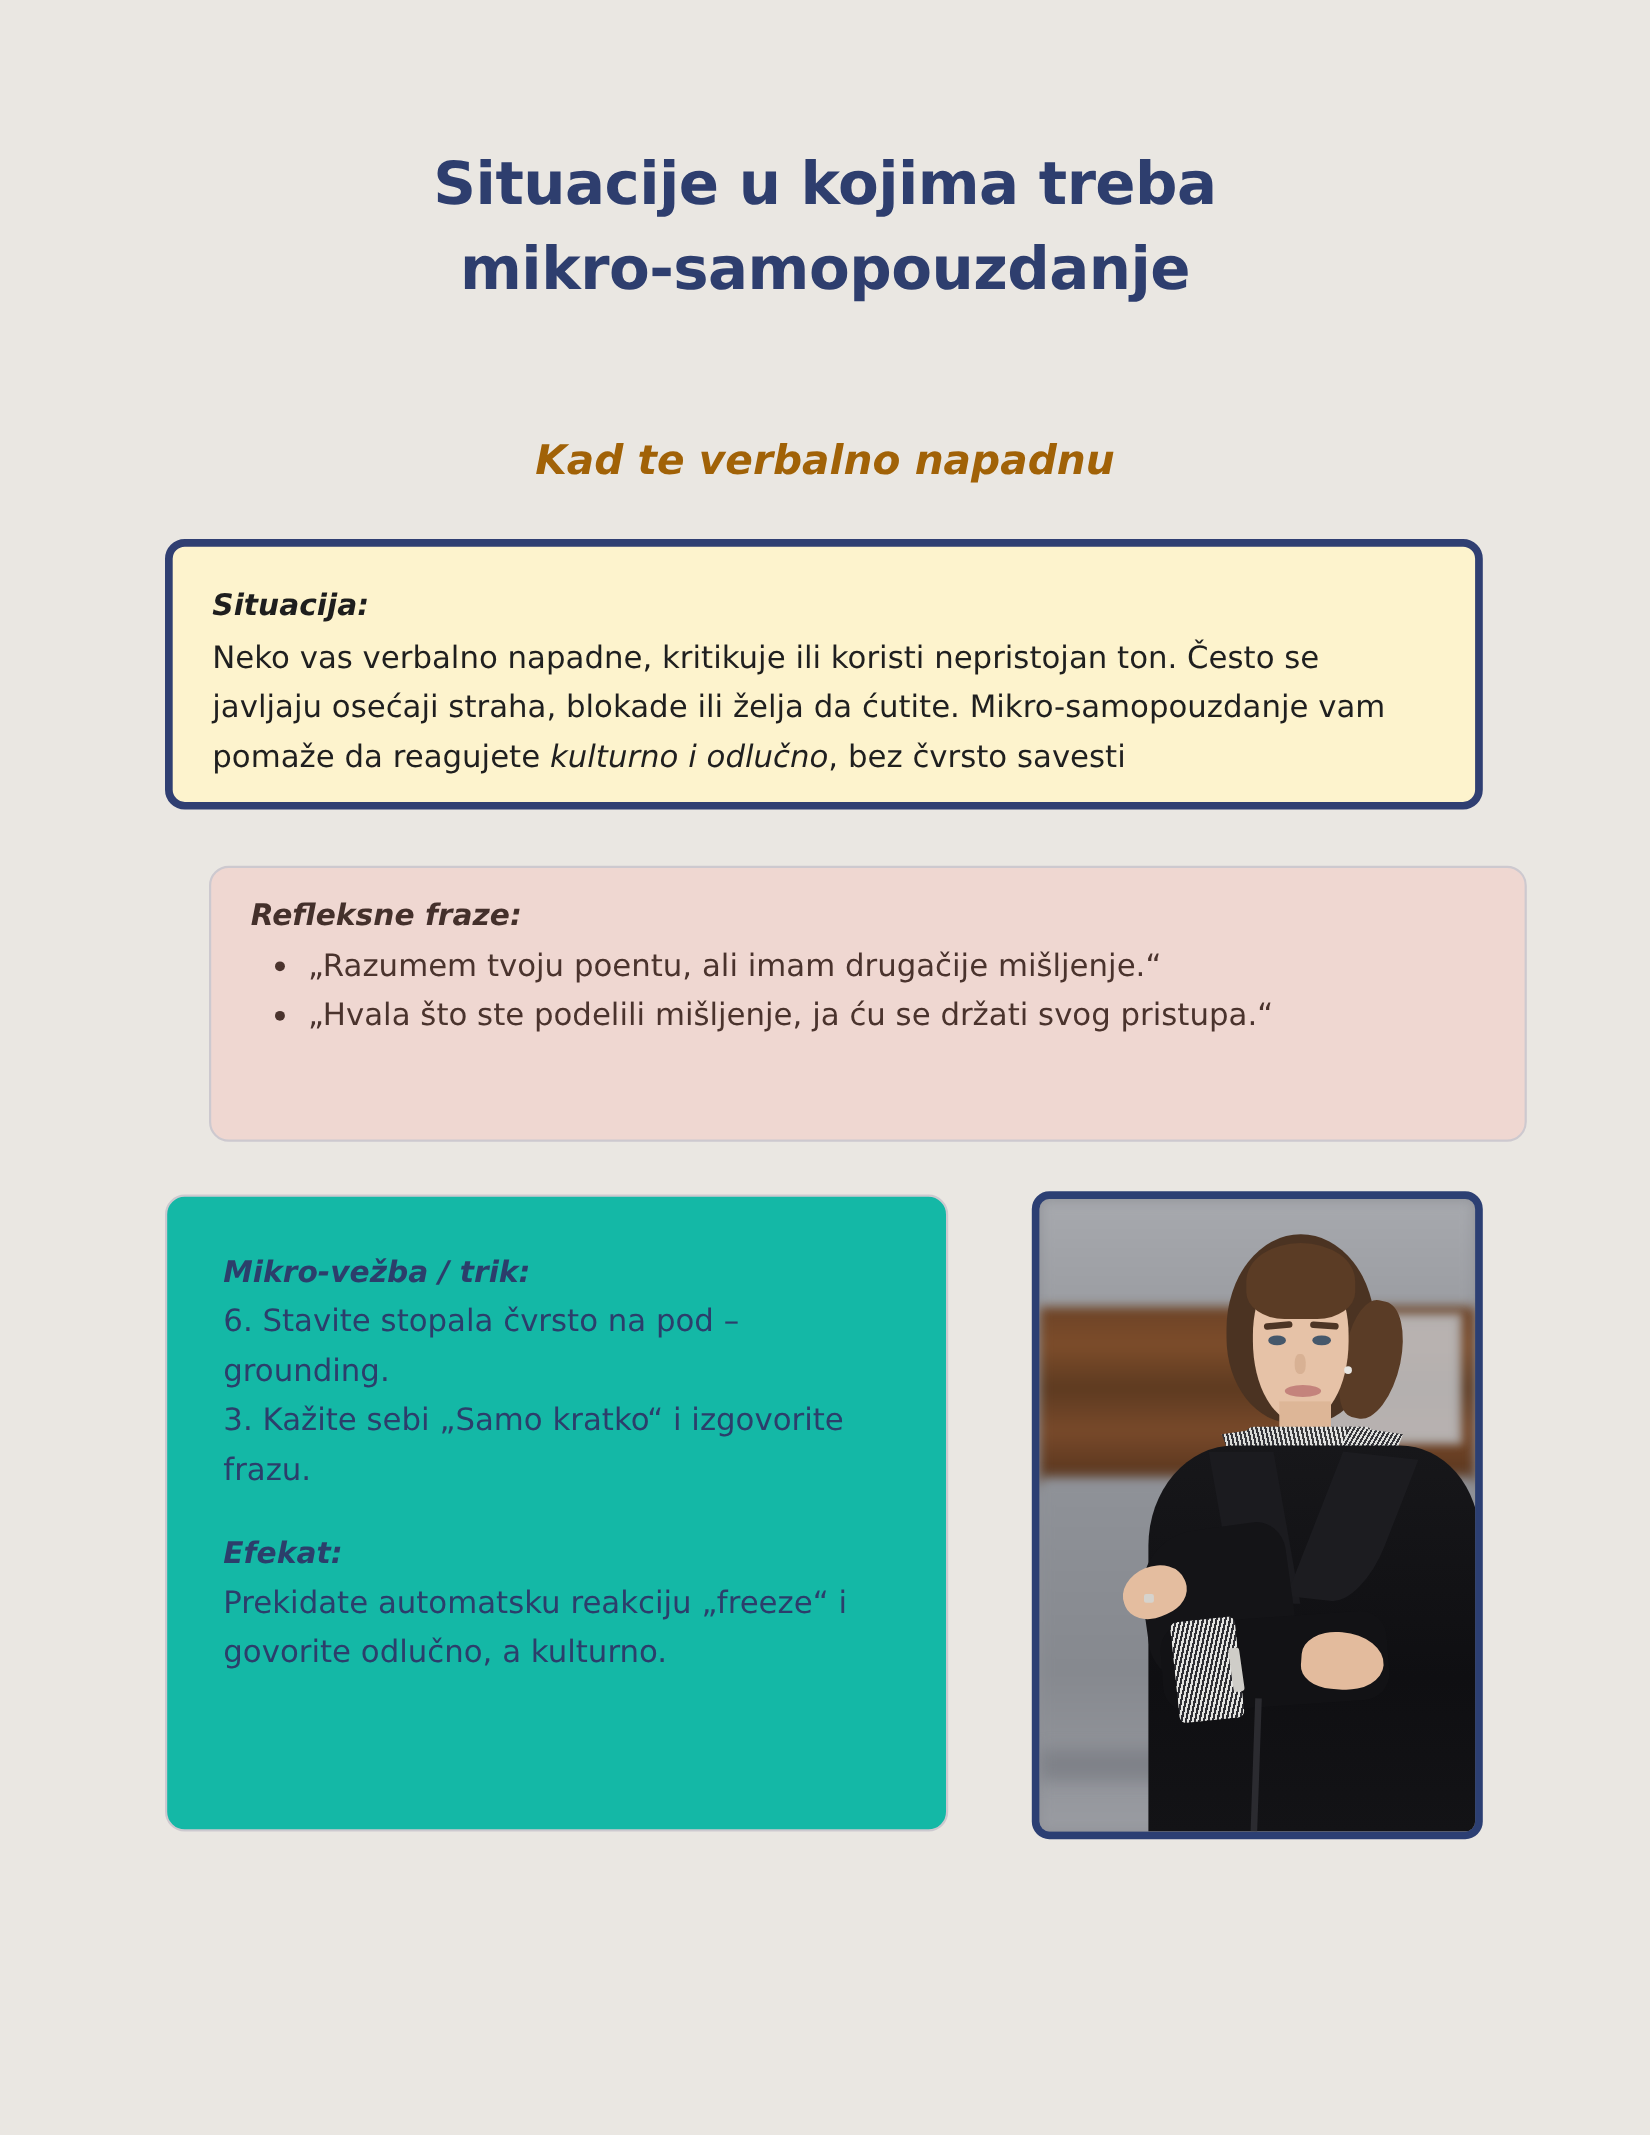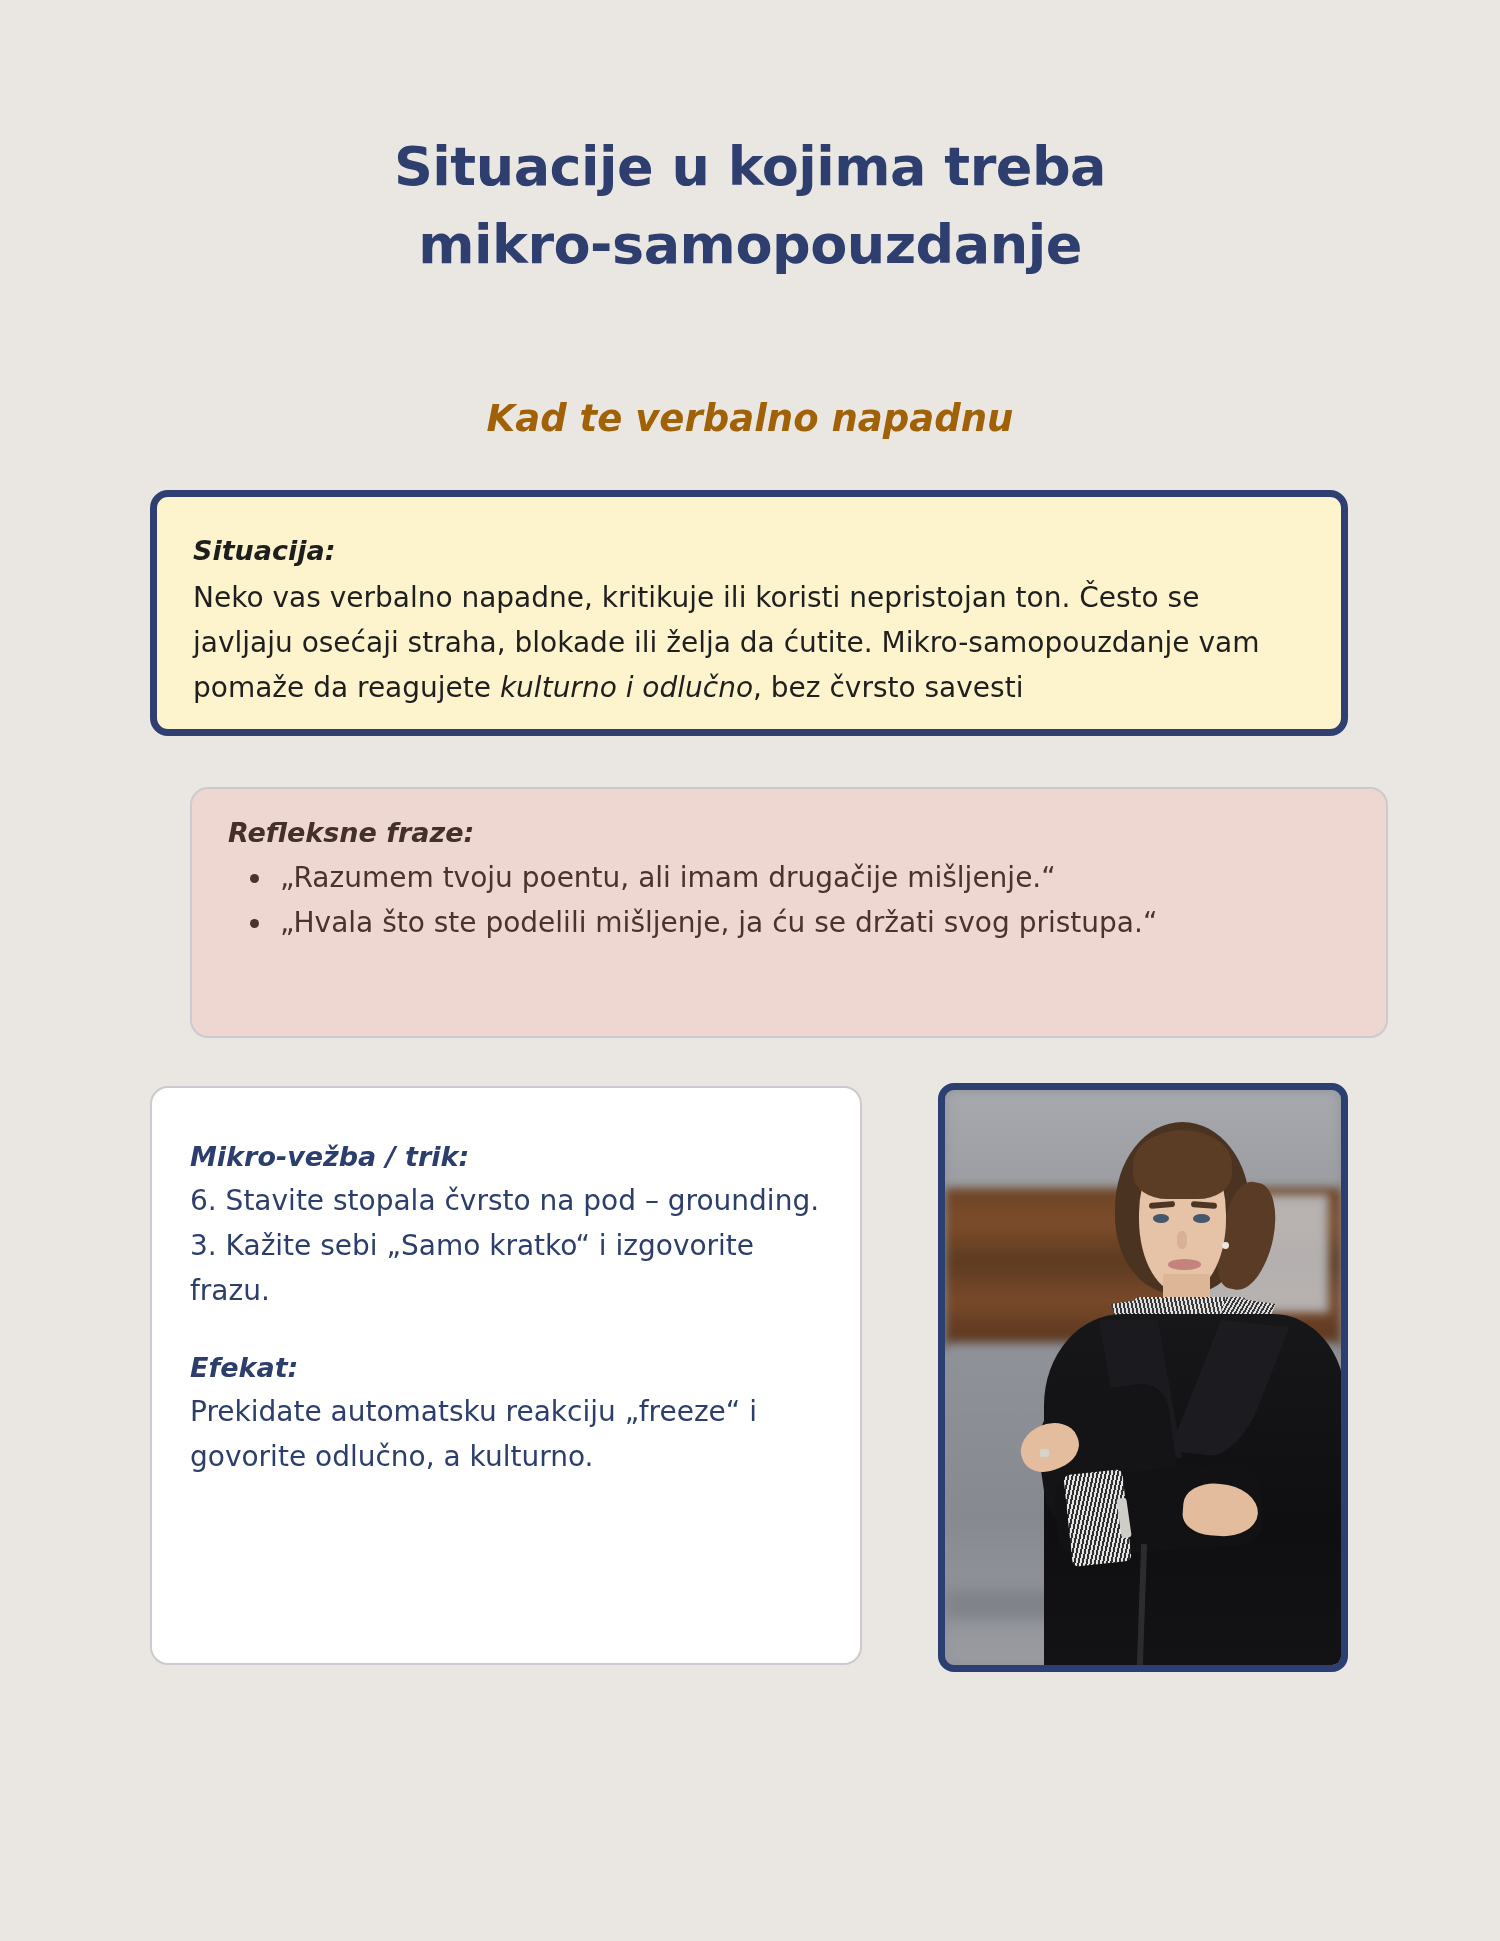--- a/index.html
+++ b/index.html
@@ -129,24 +129,24 @@
     border-radius: 50%;
     background: #4a332d;
   }
 
   
   .card-exercise {
     left: 150px;
     top: 1086px;
     width: 712px;
     height: 579px;
-    background: #ffffff;
+    background: #14b8a6;
     border: 2px solid #cdc9cf;
     border-radius: 18px;
-    padding: 48px 40px 24px 38px;
+    padding: 48px 40px 24px 51px;
   }
   .card-exercise .head {
     font-weight: bold;
     font-style: italic;
     font-size: 27px;
     line-height: 42px;
     color: #2c3e6b;
   }
   .card-exercise .body {
     font-size: 28px;

